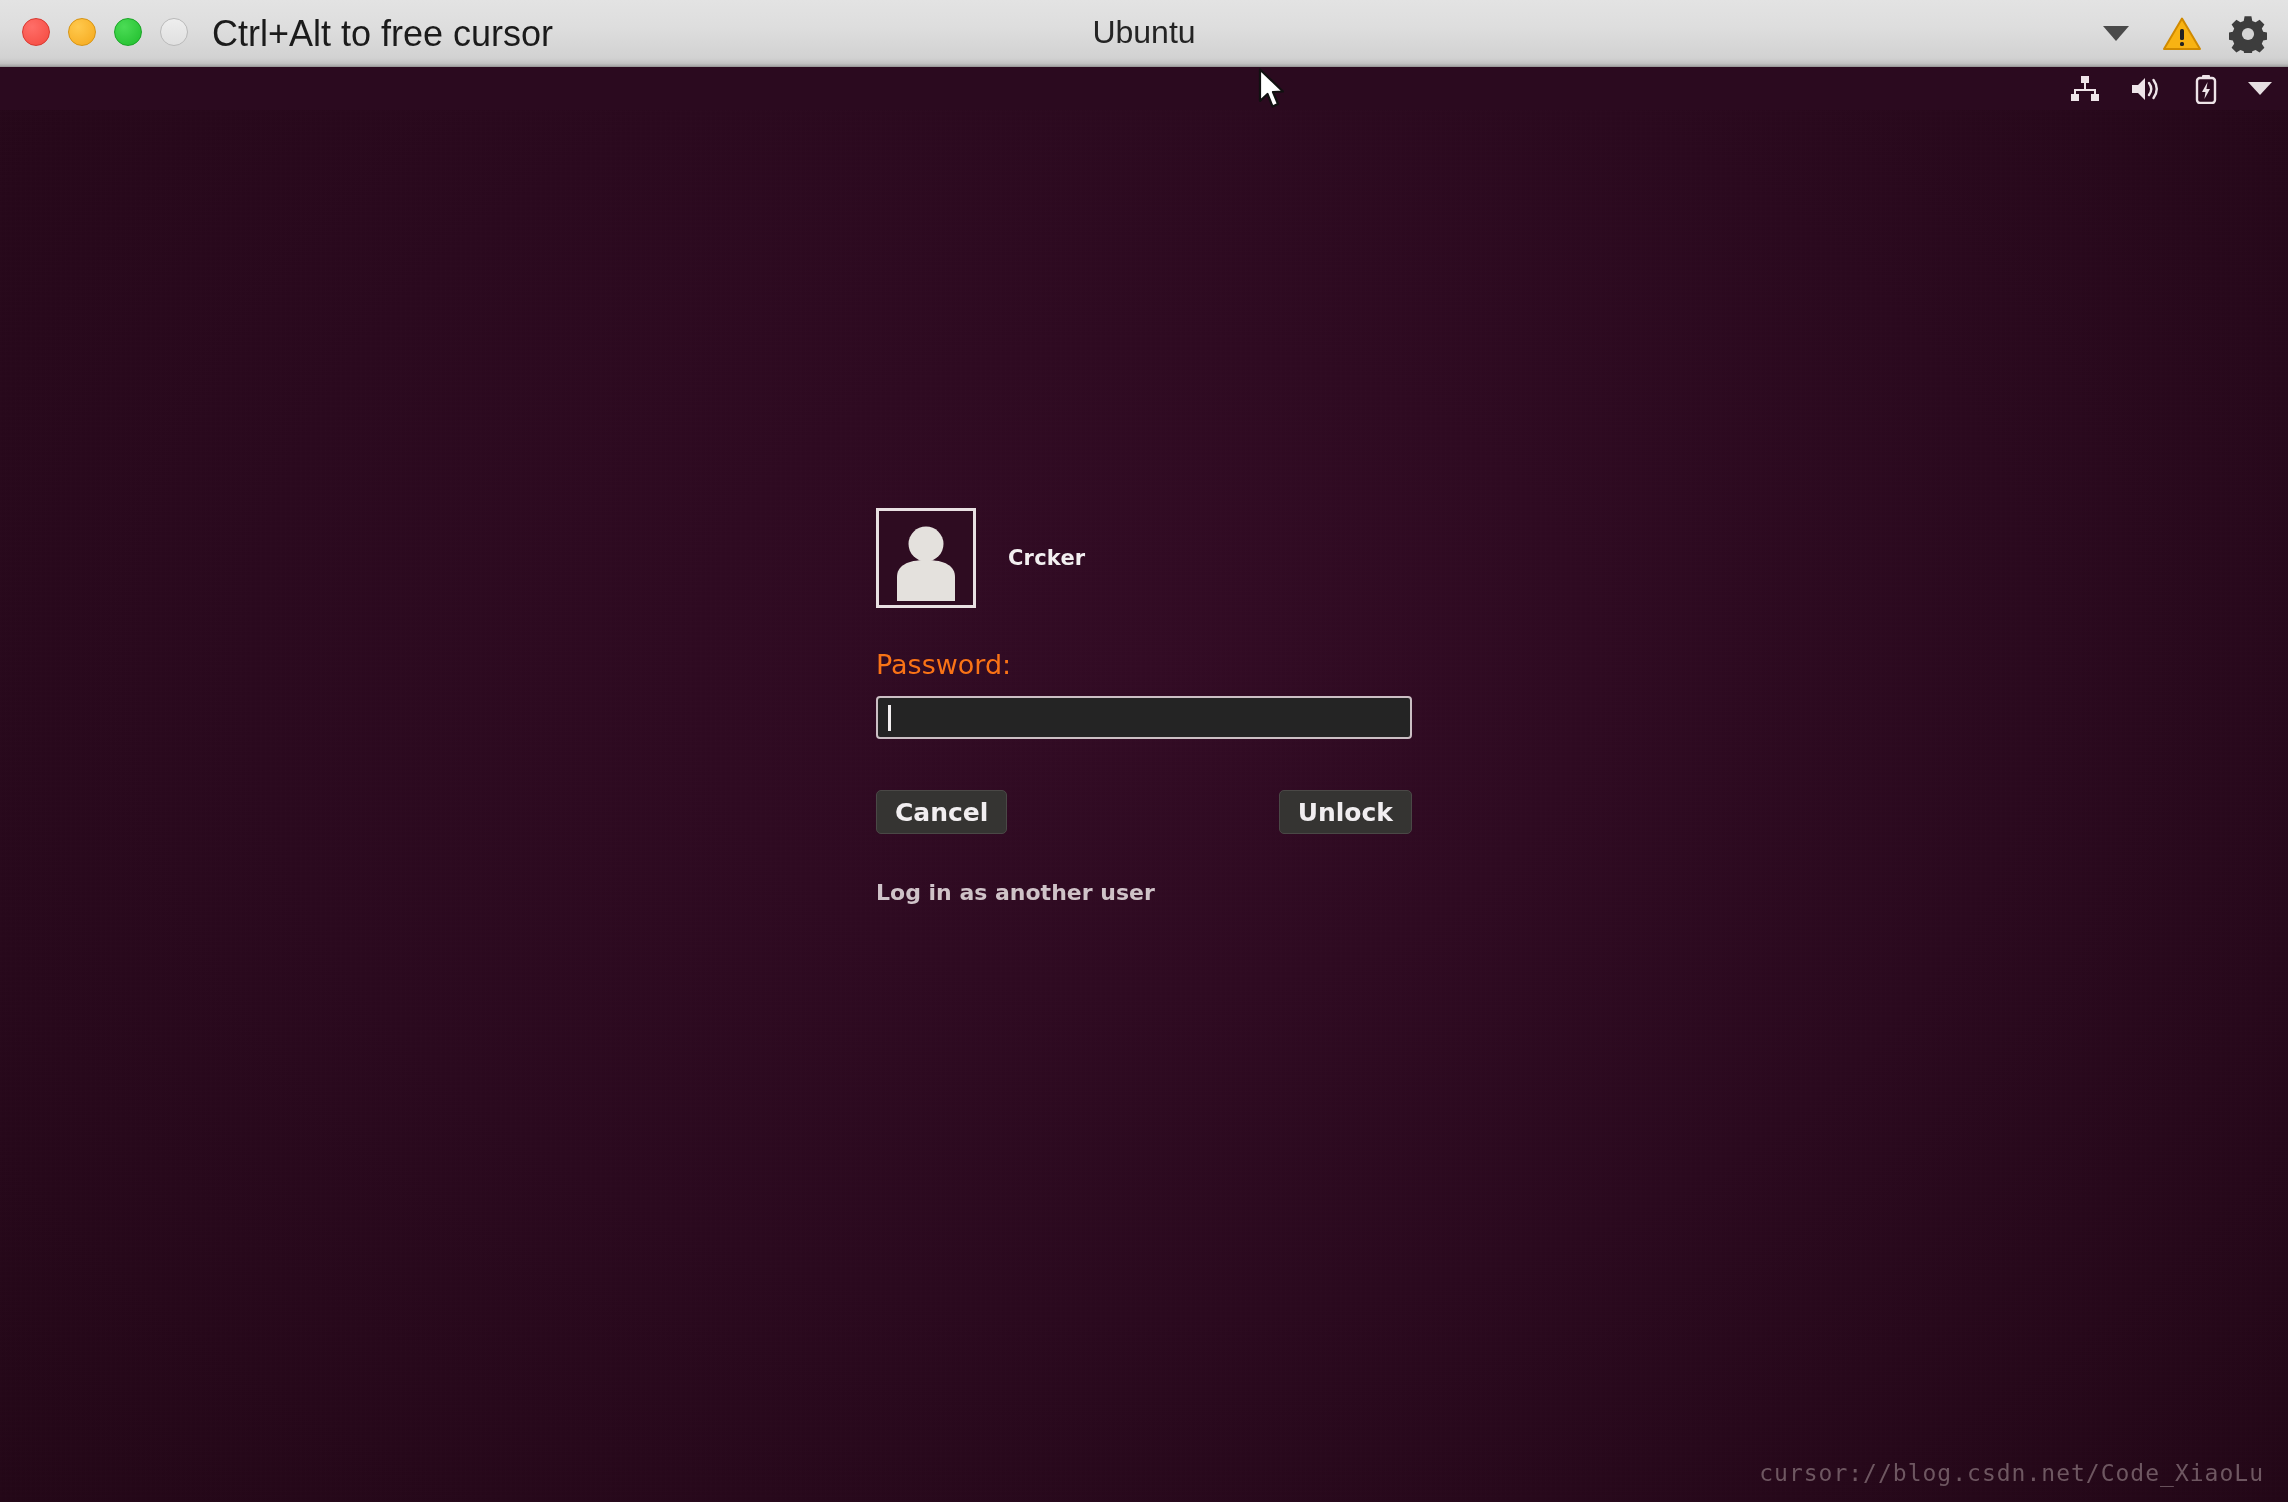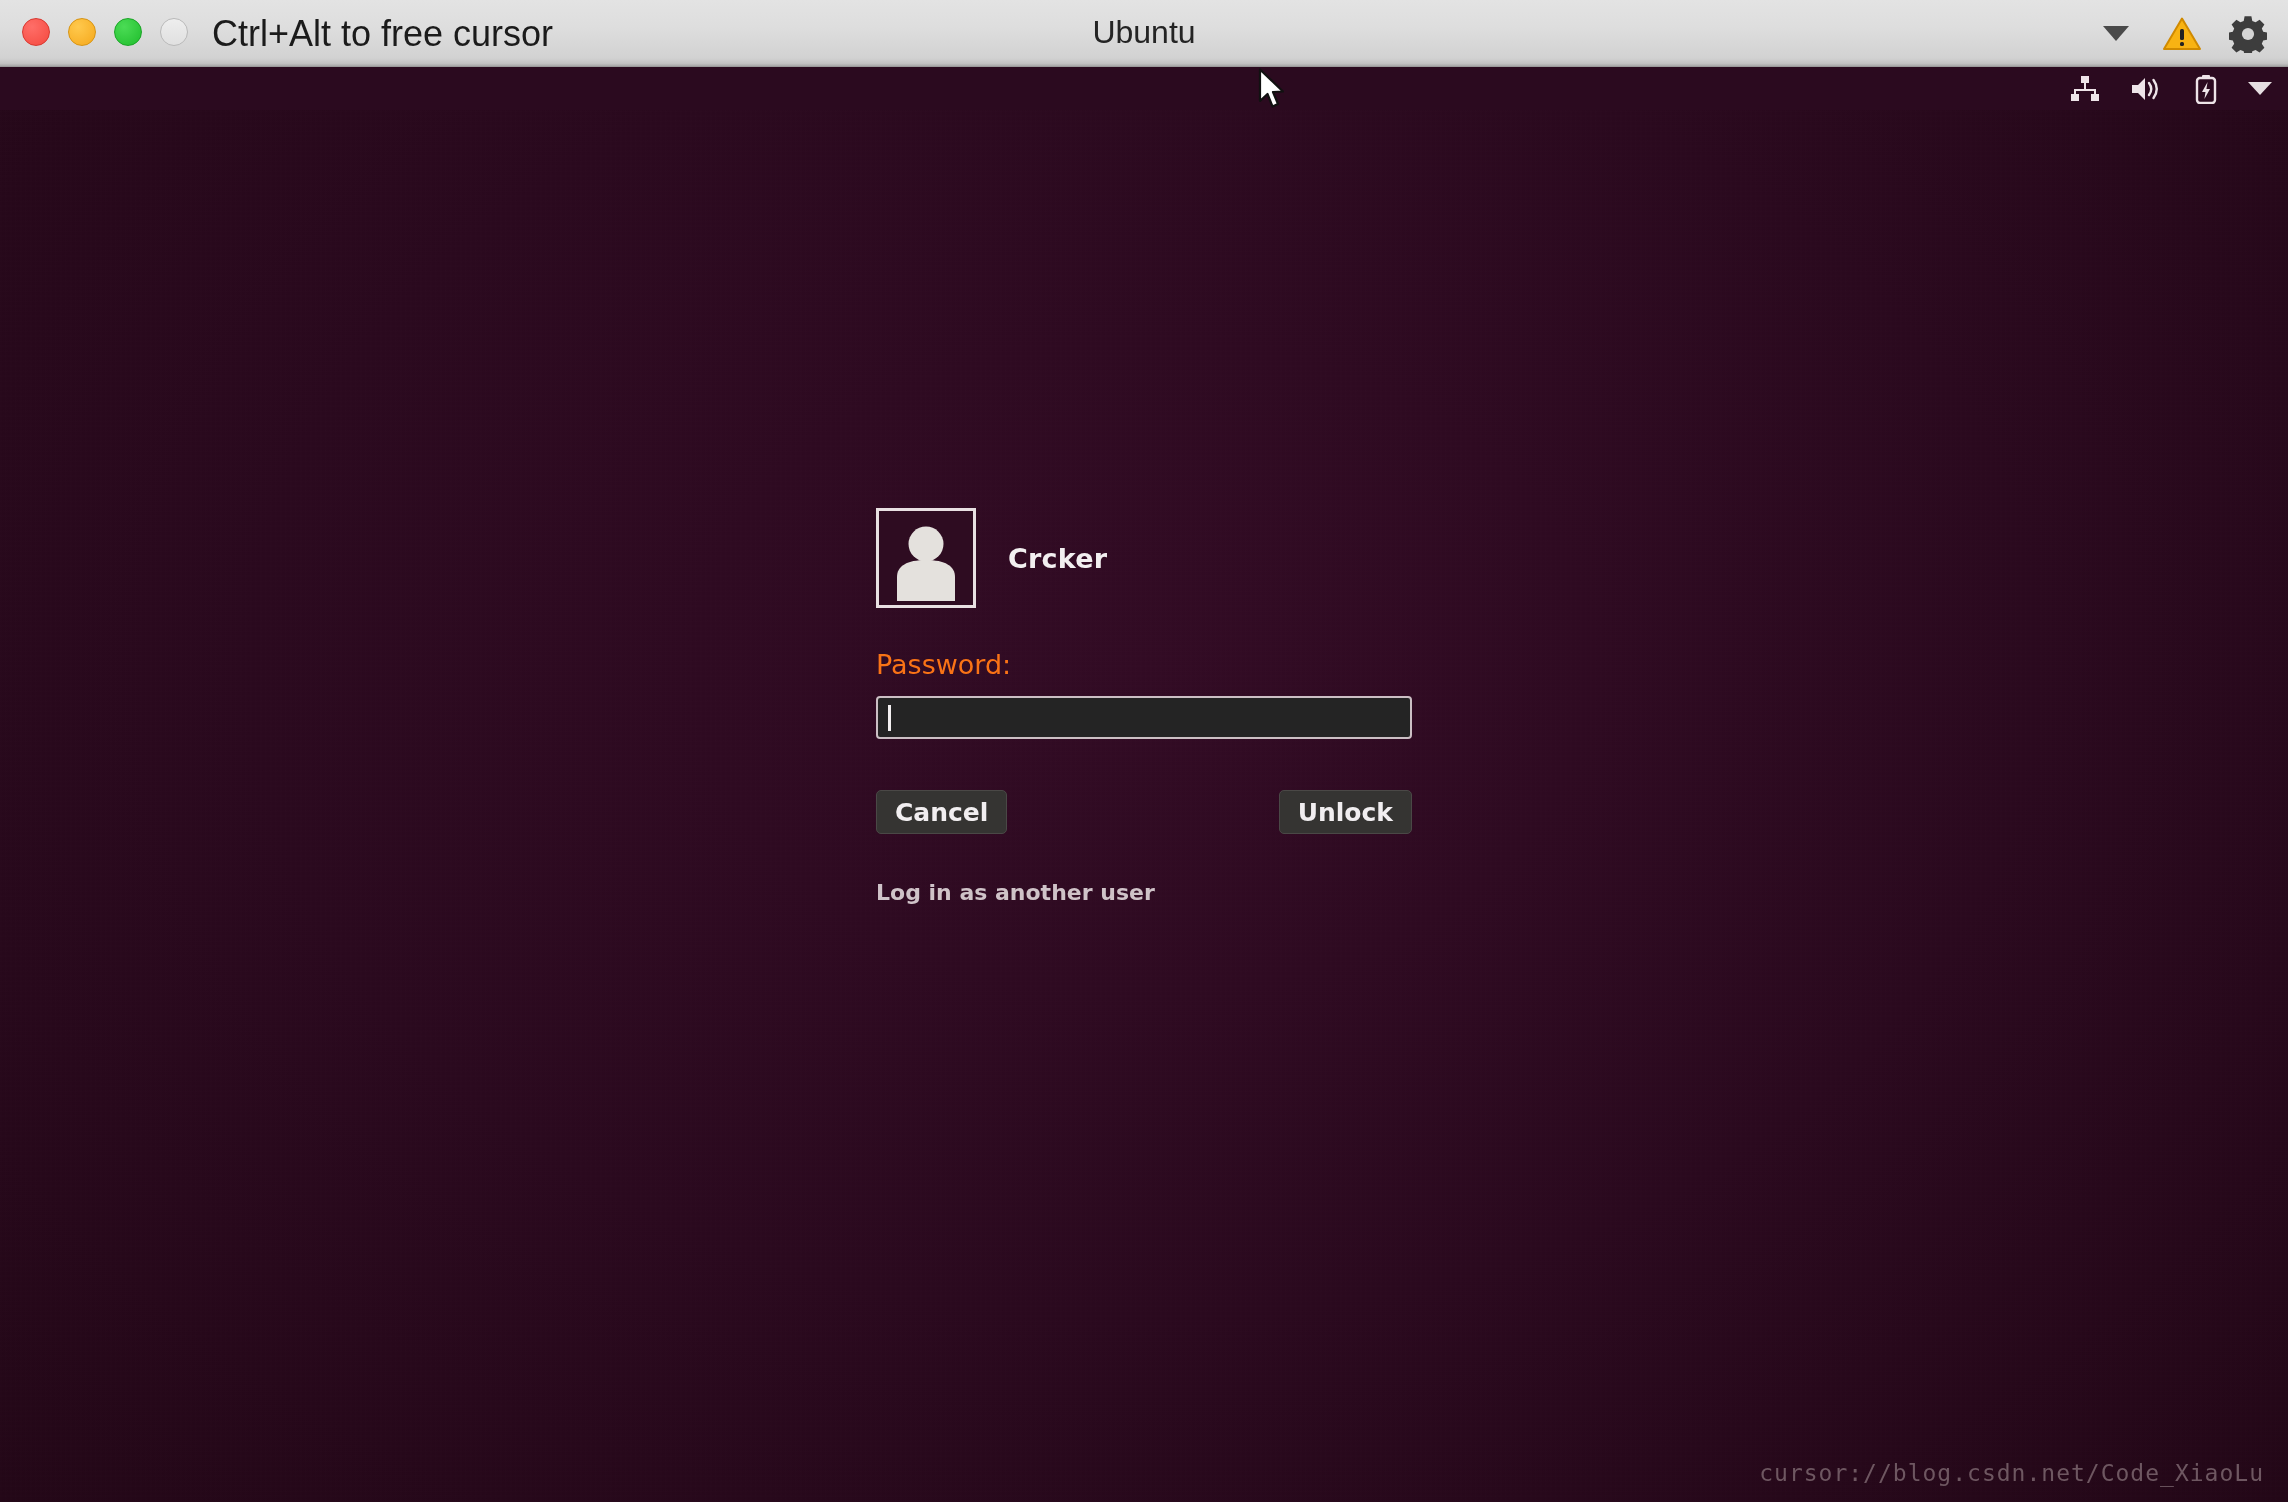--- a/index.html
+++ b/index.html
@@ -168,21 +168,21 @@
     height: 100px;
     border: 3px solid #e8e0e2;
     box-sizing: border-box;
     background: #2e0c21;
     flex: 0 0 auto;
   }
   .avatar svg { display: block; }
   .user-name {
     margin-left: 32px;
     font-family: "DejaVu Sans", sans-serif;
-    font-size: 27px;
+    font-size: 21px;
     font-weight: bold;
     color: #f2eff0;
     letter-spacing: .2px;
   }
 
   .pw-label {
     margin-top: 40px;
     font-family: "DejaVu Sans", sans-serif;
     font-size: 27px;
     color: #f97316;

